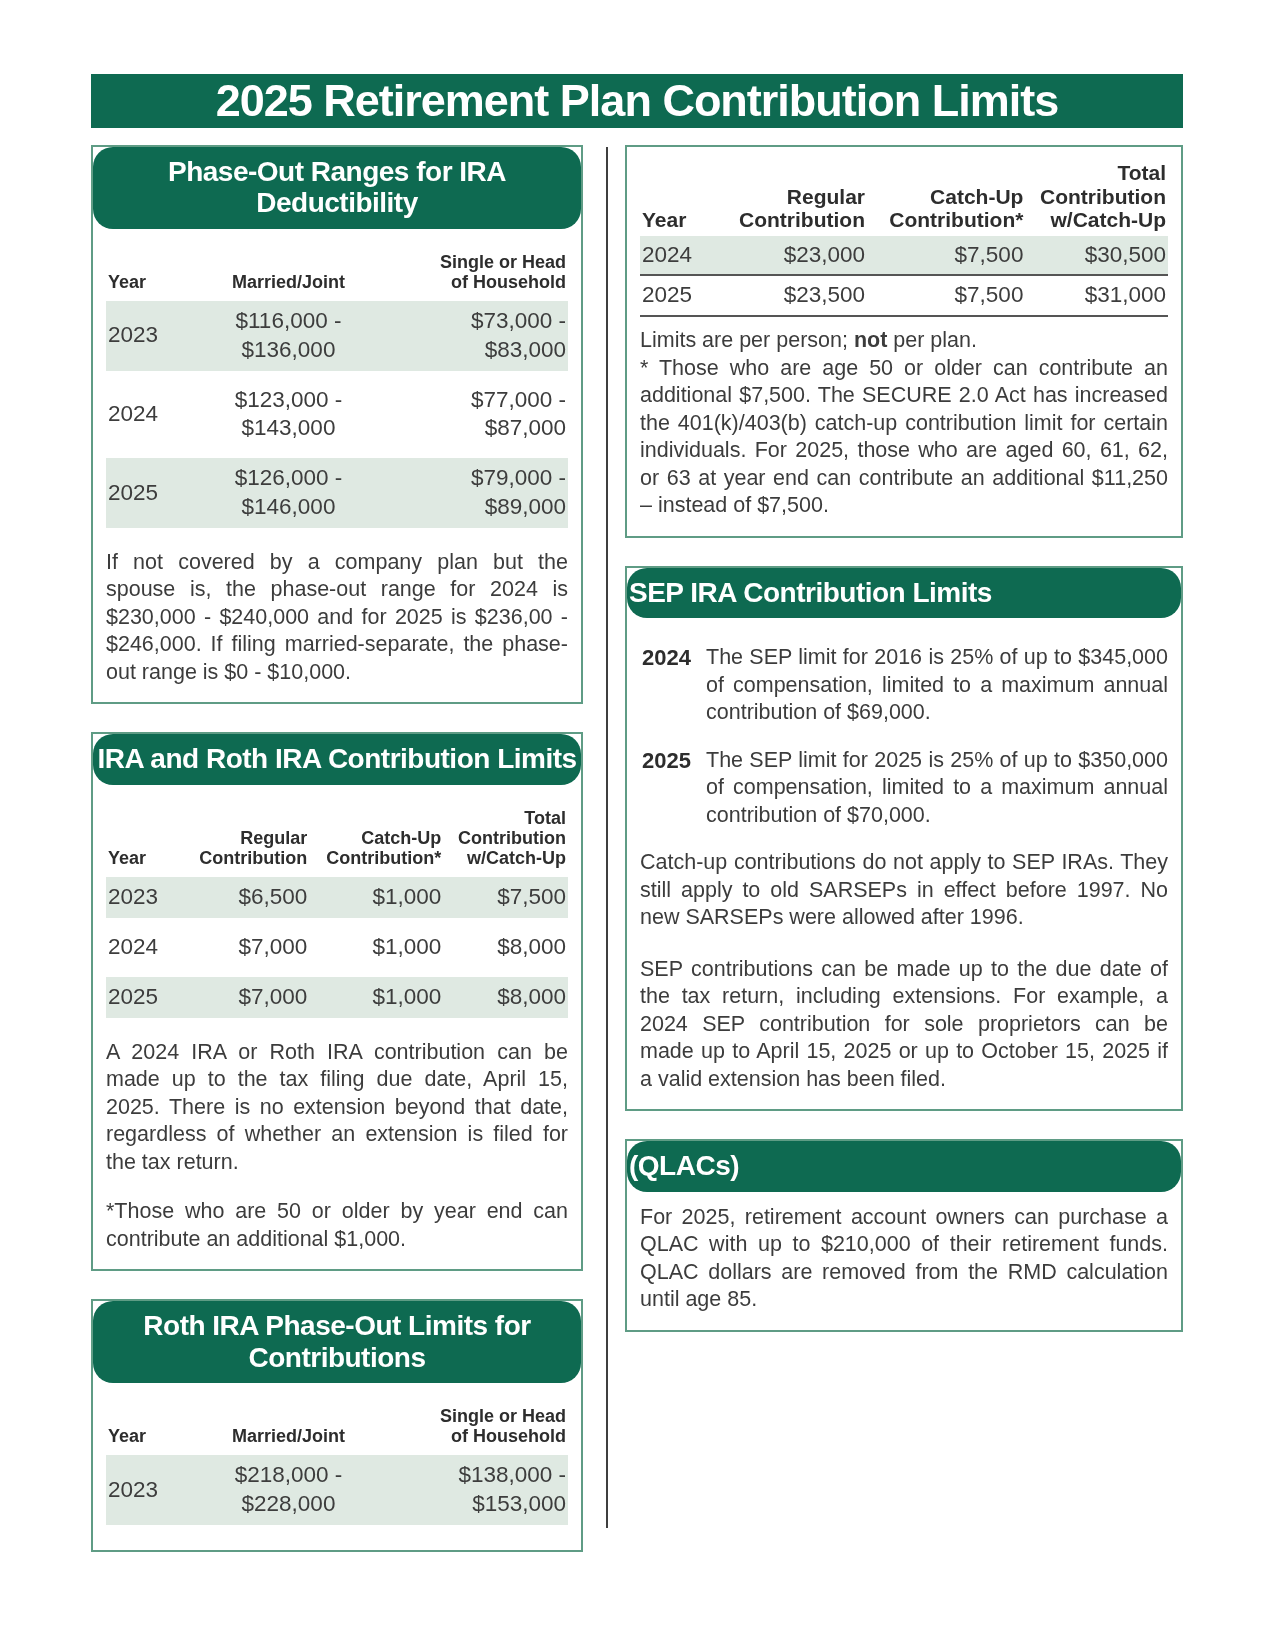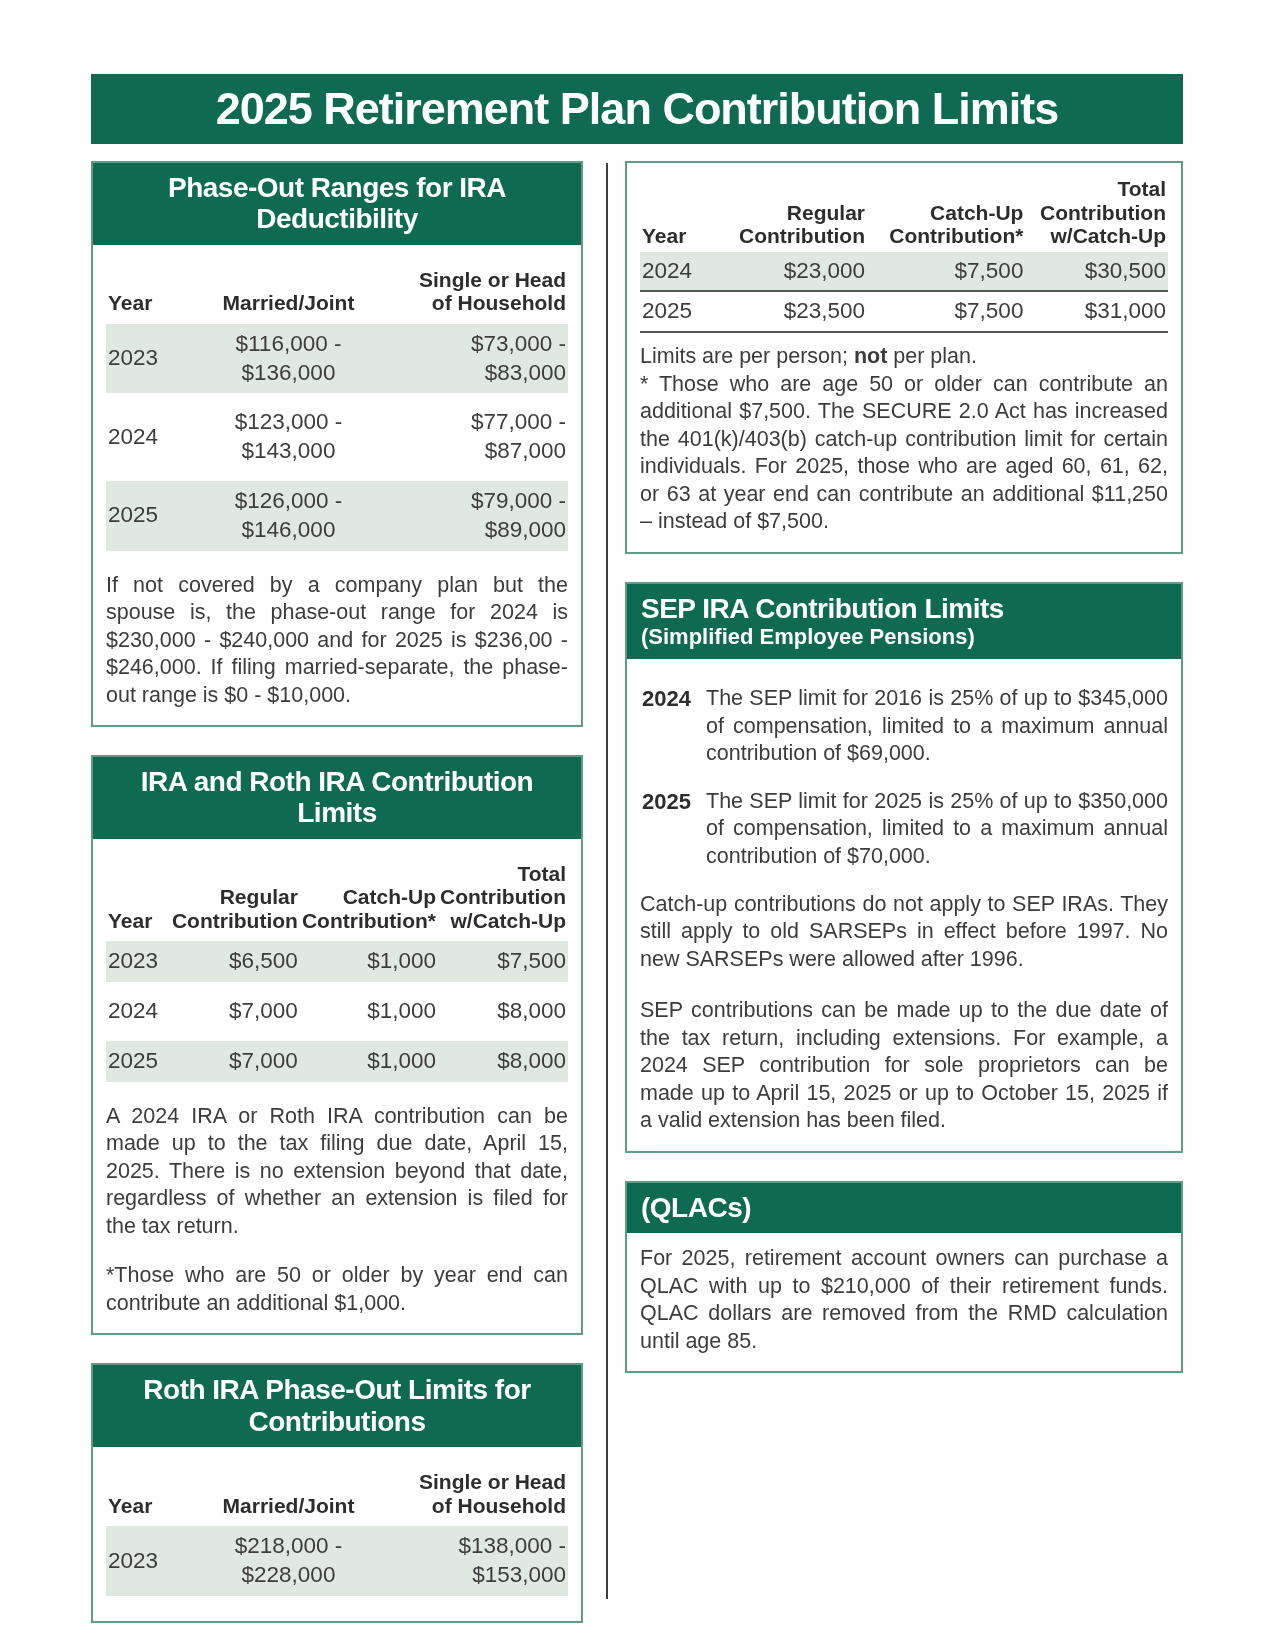--- a/index.html
+++ b/index.html
@@ -12,21 +12,21 @@
   html,body{background:#ffffff;}
   body{
     width:1275px;height:1650px;
     font-family:"Liberation Sans","DejaVu Sans",sans-serif;
     color:var(--ink);
     position:relative;
   }
   .title-banner{
     margin:74px 92px 17px 91px;
     background:var(--green);
-    height:70px;
+    height:54px;
     display:flex;align-items:center;justify-content:center;
   }
   .title-banner h1{
     color:#fff;font-size:45px;font-weight:bold;letter-spacing:-1px;
   }
   .columns{
     margin:0 92px 0 91px;
     display:flex;
     position:relative;
   }
@@ -35,35 +35,36 @@
   }
   .col-left{width:492px;}
   .col-right{width:558px;margin-left:auto;}
   .box{
     border:2px solid var(--border);
     margin-bottom:28px;
     background:#fff;
   }
   .box-header{
     background:var(--green);color:#fff;
-    padding:9px 14px 10px;
+    padding:9px 2px 10px;
+    border-radius:20px;
   }
   .box-header h2{font-size:28px;font-weight:bold;letter-spacing:-0.5px;line-height:1.12;}
   .box-header .sub{font-size:22px;font-weight:bold;line-height:1.15;}
   .hdr-center{text-align:center;}
   .box-body{padding:12px 13px 16px;font-size:21.5px;line-height:1.28;color:#3c3c3c;}
   .intro{margin-bottom:2px;}
   .note{margin-top:12px;}
   .justify{text-align:justify;}
   
   table{width:100%;}
   .tbl{border-collapse:separate;border-spacing:0 9px;}
   .tbl th{
     font-weight:bold;color:#2d2d2d;vertical-align:bottom;
-    font-size:21px;line-height:1.12;padding:2px 2px 0;
+    font-size:18px;line-height:1.12;padding:2px 2px 0;
   }
   .tbl td{font-size:22.5px;color:#3d3d3d;padding:6px 2px;}
   .tbl-tight{border-collapse:collapse;}
   .tbl-tight th{
     font-weight:bold;color:#2d2d2d;vertical-align:bottom;
     font-size:21px;line-height:1.12;padding:2px 2px 4px;
   }
   .tbl-tight td{font-size:22.5px;color:#3d3d3d;padding:5px 2px;}
   .tbl-tight tbody tr{border-bottom:2px solid #555;}
   .shade td{background:var(--shade);}
@@ -228,21 +229,20 @@
           </tbody>
         </table>
         <p class="note" style="margin-top:10px"><span>Limits are per person; </span><strong>not</strong><span> per plan.</span></p>
         <p class="justify">* Those who are age 50 or older can contribute an additional $7,500. The SECURE 2.0 Act has increased the 401(k)/403(b) catch-up contribution limit for certain individuals. For 2025, those who are aged 60, 61, 62, or 63 at year end can contribute an additional $11,250 – instead of $7,500.</p>
       </div>
     </section>
 
     <section class="box">
       <div class="box-header">
         <h2>SEP IRA Contribution Limits</h2>
-        <div class="sub">(Simplified Employee Pensions)</div>
       </div>
       <div class="box-body">
         <div class="sep-item">
           <div class="sep-year">2024</div>
           <div class="sep-text">The SEP limit for 2016 is 25% of up to $345,000 of compensation, limited to a maximum annual contribution of $69,000.</div>
         </div>
         <div class="sep-item">
           <div class="sep-year">2025</div>
           <div class="sep-text">The SEP limit for 2025 is 25% of up to $350,000 of compensation, limited to a maximum annual contribution of $70,000.</div>
         </div>

